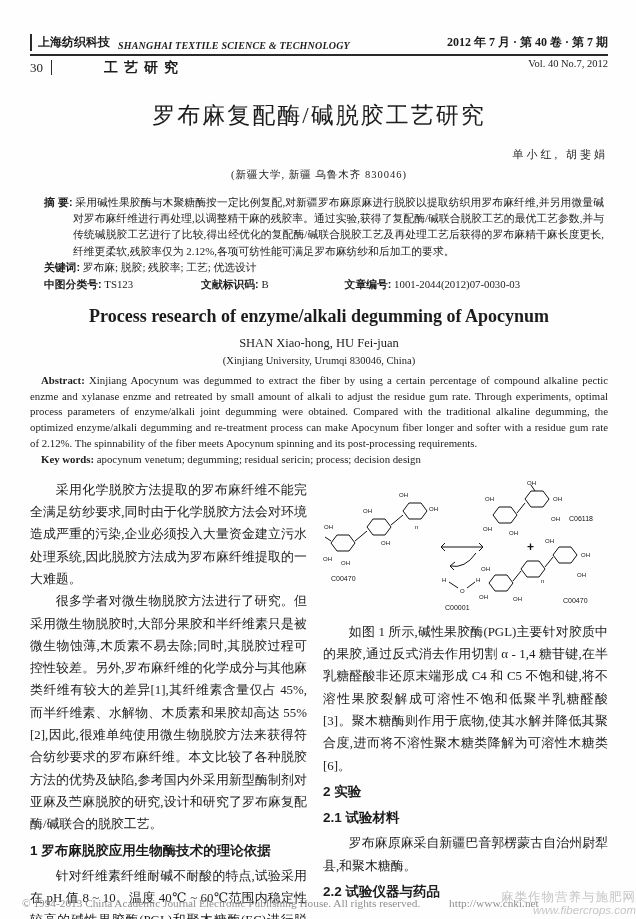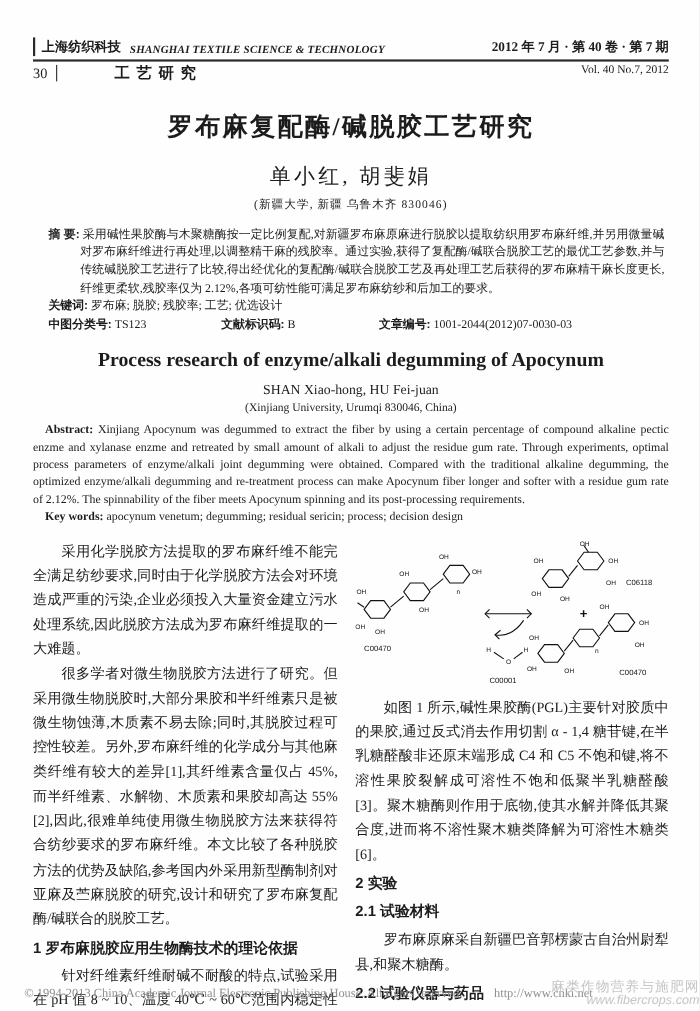--- a/index.html
+++ b/index.html
@@ -18,22 +18,22 @@
   .hdr-left { display:flex; align-items:flex-end; border-left:2px solid #2a2a2a; padding-left:6px; }
   .journal-cn { font-weight:bold; font-size:12px; }
   .journal-en { font-style:italic; font-size:10px; font-weight:bold; margin-left:8px; letter-spacing:0.2px; }
   .issue-cn { font-weight:bold; font-size:12px; }
   .hdr-bottom { display:flex; justify-content:space-between; margin-top:2px; height:20px; }
   .page-num { font-size:13px; padding-right:8px; border-right:1.5px solid #2a2a2a; }
   .col-label { font-weight:bold; font-size:14px; letter-spacing:6px; margin-left:48px; }
   .issue-en { font-size:10.5px; }
 
   
-  .title { text-align:center; font-size:23px; font-weight:bold; letter-spacing:2px; margin-top:22px; }
-  .authors { text-align:center; font-size:19px; letter-spacing:3px; margin-top:16px; }
+  .title { text-align:center; font-size:23px; font-weight:normal; letter-spacing:2px; margin-top:22px; }
+  .authors { text-align:right; font-size:11px; letter-spacing:3px; margin-top:16px; }
   .affil { text-align:center; font-size:10.5px; margin-top:6px; letter-spacing:1px; }
 
   
   .cn-meta { margin:12px 4px 0 14px; font-size:10.8px; line-height:16.2px; text-align:justify; }
   .hang { padding-left:29px; text-indent:-29px; }
   .lbl { font-weight:bold; font-family:"Liberation Sans","DejaVu Sans",sans-serif; }
   .meta-row { display:flex; margin-top:1px;gap:24px; }
   .meta-row .seg2 { margin-left:44px; }
   .meta-row .seg3 { margin-left:52px; }
 

